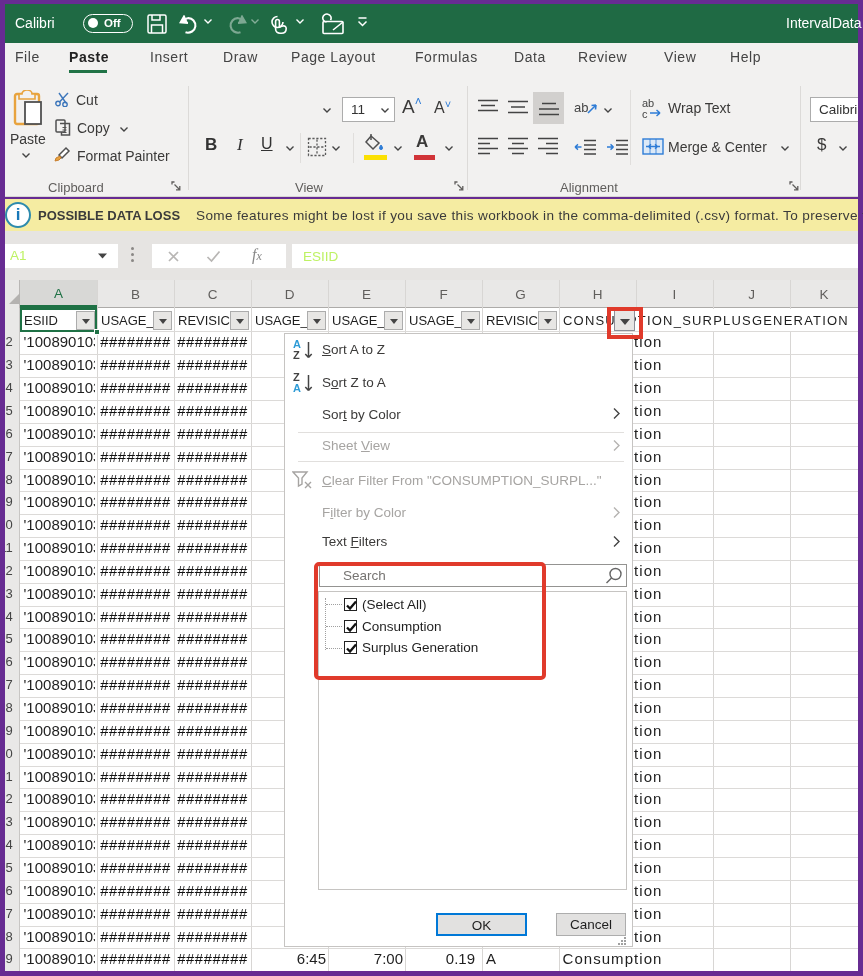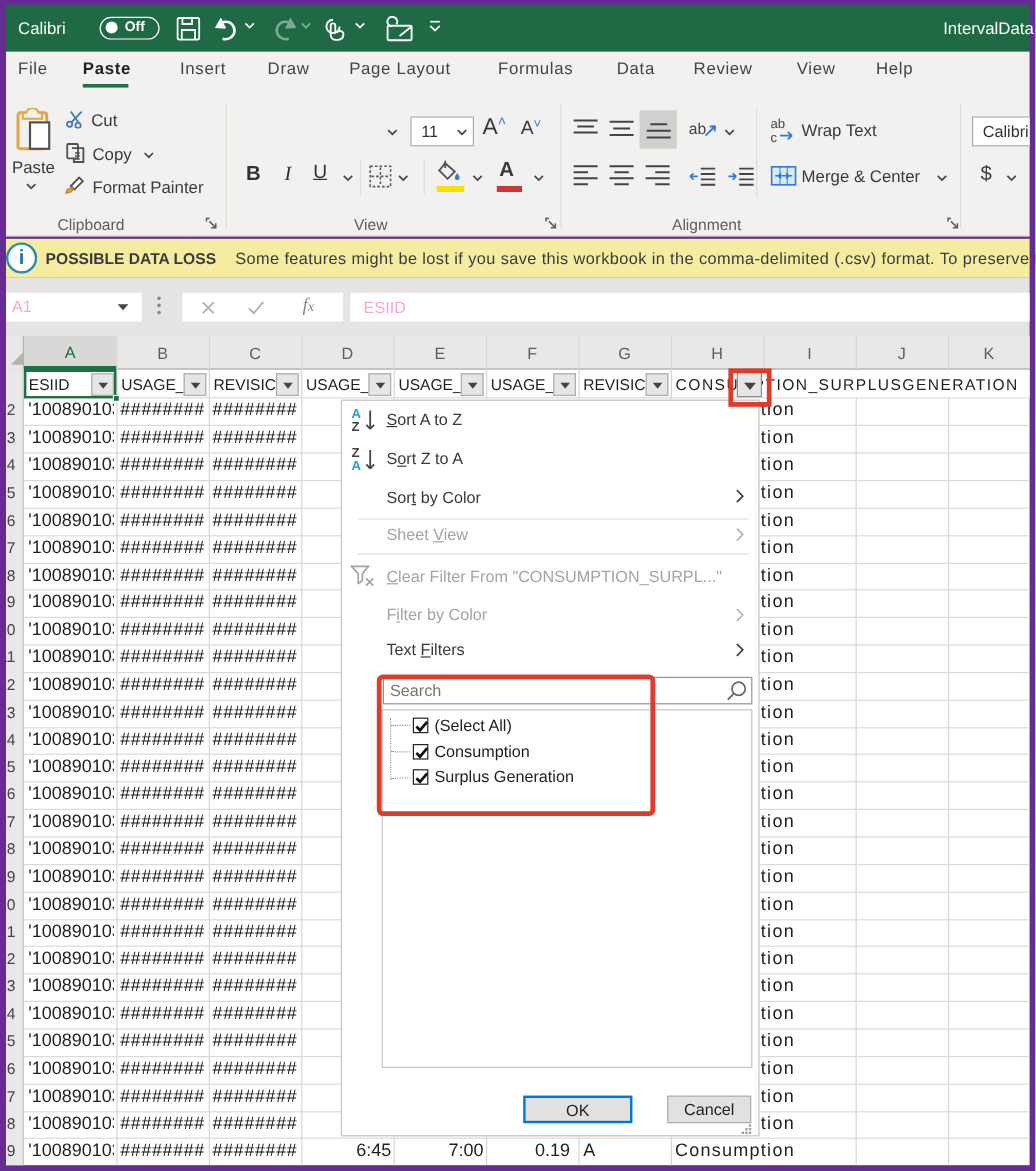--- a/index.html
+++ b/index.html
@@ -18,21 +18,21 @@
 .rtext{position:absolute;font-size:14px;color:#3B3A39}
 .icon{position:absolute}
 
 .ybar{position:absolute;left:5px;top:199px;width:853px;height:32px;background:#F5ECA2}
 .ycirc{position:absolute;left:5px;top:202px;width:26px;height:26px;border-radius:50%;background:#fff;border:2.5px solid #2E8BAD;color:#1878B8;font-size:17px;font-weight:bold;text-align:center;line-height:21px}
 .ybold{position:absolute;left:38px;top:208px;font-size:13px;font-weight:bold;color:#3B3B3B}
 .ytext{position:absolute;left:196px;top:208px;font-size:13.6px;letter-spacing:0.34px;color:#3B3B3B;white-space:nowrap}
 
 .fbar{position:absolute;left:5px;top:231px;width:853px;height:49px;background:#E6E4E2}
 .fwhite{position:absolute;background:#fff}
-.ftext{position:absolute;font-size:13.5px;color:#f9a8d4}
+.ftext{position:absolute;font-size:13.5px;color:#bef264}
 
 .sheet{position:absolute;left:5px;top:280px;width:853px;height:691px;background:#fff}
 .heads{position:absolute;left:5px;top:280px;width:853px;height:28px;background:#E9E8E7;border-bottom:1px solid #ADABA9}
 .chl{position:absolute;top:287px;text-align:center;font-size:13.5px;color:#605E5C}
 .chA{position:absolute;top:280px;text-align:center;font-size:13.5px;color:#1E7145;background:#D8D8D6;height:25.5px;line-height:27px}
 .chAbar{position:absolute;left:20px;top:305px;width:77px;height:3.5px;background:#1E7145}
 .corner{position:absolute;left:5px;top:280px;width:15px;height:28px;background:#E9E8E7;border-right:1px solid #B9B7B5}
 .corntri{position:absolute;left:9px;top:293px;width:0;height:0;border-left:11px solid transparent;border-bottom:11px solid #B4B2B0}
 .numcol{position:absolute;left:5px;top:308px;width:15px;height:663px;background:#E9E8E7;border-right:1px solid #C8C6C4}
 .num{position:absolute;left:5px;width:7.8px;height:22.85px;line-height:22.85px;font-size:13px;color:#444;text-align:right;overflow:hidden;direction:rtl}
@@ -548,21 +548,21 @@
 </svg>
 <div class="mid" style="left:322px;top:473px"><u>C</u>lear Filter From "CONSUMPTION_SURPL..."</div>
 <div class="mid" style="left:322px;top:505px">F<u>i</u>lter by Color</div>
 <svg class="abs" style="left:612px;top:506px" width="9" height="13" viewBox="0 0 9 13" fill="none" stroke="#B5B3B1" stroke-width="1.4">
         <path d="M2 1.5 L7 6.5 L2 11.5"></path>
       </svg>
 <div class="mi" style="left:322px;top:534px">Text <u>F</u>ilters</div>
 <svg class="abs" style="left:612px;top:535px" width="9" height="13" viewBox="0 0 9 13" fill="none" stroke="#444" stroke-width="1.4">
         <path d="M2 1.5 L7 6.5 L2 11.5"></path>
       </svg>
-<div class="abs" style="left:319px;top:564px;width:308px;height:23px;background:#fff;border:1px solid #949391;font-size:13.5px;color:#767472;line-height:21px;padding-left:5px">Search</div>
+<div class="abs" style="left:319px;top:564px;width:308px;height:23px;background:#fff;border:1px solid #949391;font-size:13.5px;color:#767472;line-height:21px;padding-left:23px">Search</div>
 <svg class="abs" style="left:605px;top:567px" width="18" height="18" viewBox="0 0 18 18" fill="none" stroke="#666" stroke-width="1.4">
   <circle cx="10.5" cy="7" r="5.5"></circle>
         <path d="M6.5 11 L1.5 16"></path>
 </svg>
 <div class="abs" style="left:318px;top:591px;width:309px;height:299px;background:#fff;border:1px solid #C6C4C2"></div>
 <div class="abs" style="left:325px;top:598px;width:22px;height:52px;border-left:1px dotted #A0A0A0"></div>
 <div class="abs" style="left:326px;top:604px;width:16px;height:1px;border-top:1px dotted #A0A0A0"></div>
 <div class="abs" style="left:326px;top:626px;width:16px;height:1px;border-top:1px dotted #A0A0A0"></div>
 <div class="abs" style="left:326px;top:648px;width:16px;height:1px;border-top:1px dotted #A0A0A0"></div>
 <div class="cbrow" style="left:362px;top:597px"><span class="cb"><svg width="13" height="13" viewBox="0 0 13 13" fill="none" stroke="#111" stroke-width="2.3">

